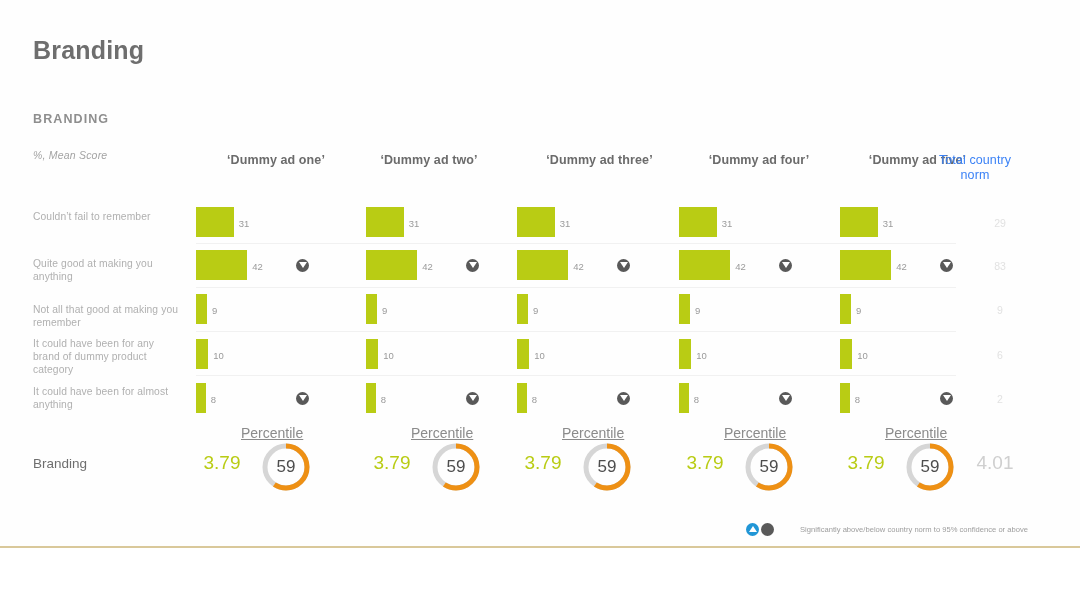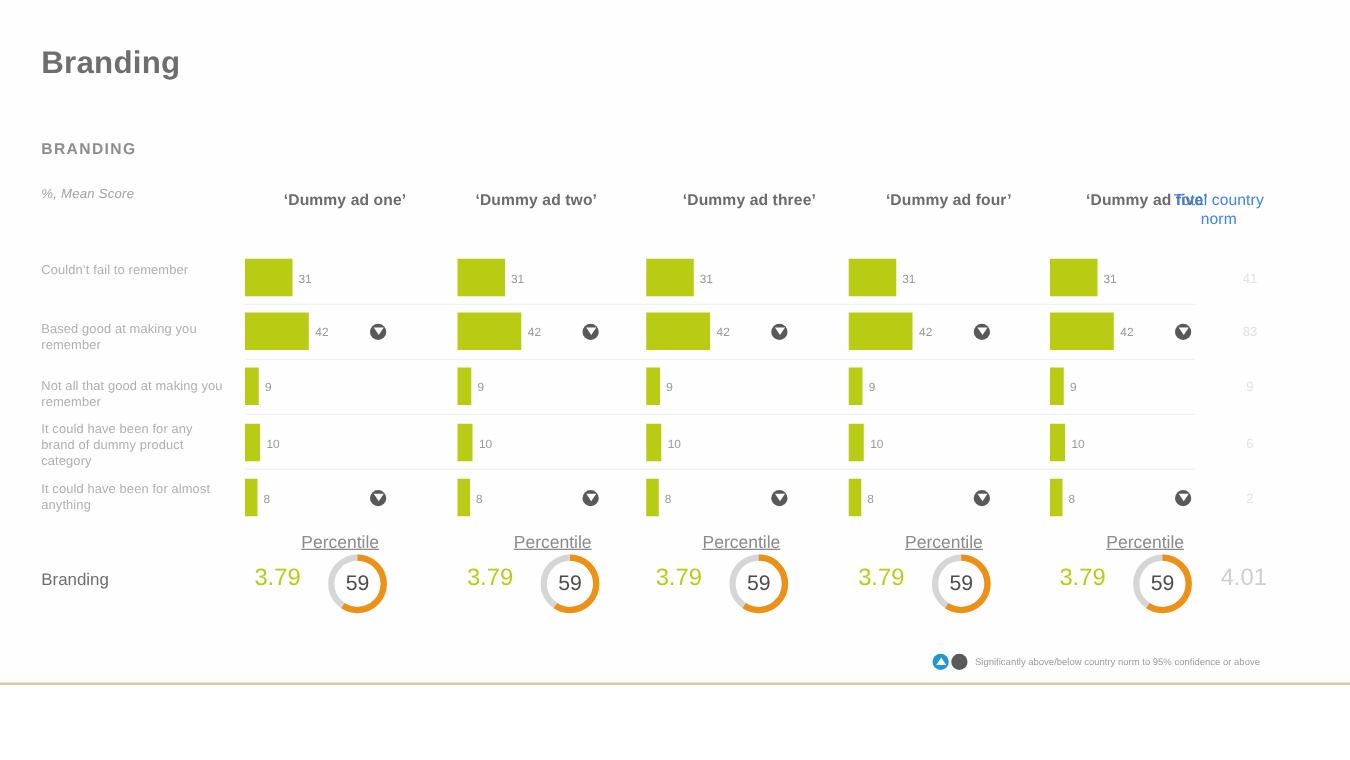--- a/index.html
+++ b/index.html
@@ -217,21 +217,21 @@
   .legend-icon.up { background: #2196d6; }
   .legend-icon.down { background: #595959; }
   .tri-up {
     width: 0; height: 0;
     border-left: 4px solid transparent;
     border-right: 4px solid transparent;
     border-bottom: 6px solid #ffffff;
     margin-top: -1px;
   }
   .legend-text {
-    margin-left: 4px;
+    margin-left: 24px;
     font-size: 7.6px;
     color: #9d9d9d;
     white-space: nowrap;
   }
 
   
   .footer-rule {
     position: absolute;
     left: 0;
     top: 546px;
@@ -261,21 +261,21 @@
   </div>
 
   <div class="chart" id="chart-area">
       <div class="col-head" style="left: 196px; width: 160px;">‘Dummy ad one’</div>
       <div class="col-head" style="left: 354px; width: 150px;">‘Dummy ad two’</div>
       <div class="col-head" style="left: 517px; width: 165px;">‘Dummy ad three’</div>
       <div class="col-head" style="left: 679px; width: 160px;">‘Dummy ad four’</div>
       <div class="col-head" style="left: 840px; width: 155px;">‘Dummy ad five’</div>
       <div class="col-head norm" style="left: 927px;">Total country norm</div>
       <div class="row-label" style="top: 210px;">Couldn’t fail to remember</div>
-      <div class="row-label" style="top: 257px;">Based good at making you remember</div>
+      <div class="row-label" style="top: 257px;">Quite good at making you anything</div>
       <div class="row-label" style="top: 303px;">Not all that good at making you remember</div>
       <div class="row-label" style="top: 337px;">It could have been for any brand of dummy product category</div>
       <div class="row-label" style="top: 385px;">It could have been for almost anything</div>
       <div class="row-sep" style="top: 243px;"></div>
       <div class="row-sep" style="top: 287px;"></div>
       <div class="row-sep" style="top: 331px;"></div>
       <div class="row-sep" style="top: 375px;"></div>
       <div class="bar" style="left: 196px; top: 207px; width: 37.82px; background: rgb(185, 204, 20);"></div>
       <div class="bar-value" style="left: 238.82px; top: 218px;">31</div>
       <div class="bar" style="left: 196px; top: 250px; width: 51.24px; background: rgb(185, 204, 20);"></div>
@@ -349,21 +349,21 @@
       </div>
       <div class="bar" style="left: 840px; top: 294px; width: 10.98px; background: rgb(185, 204, 20);"></div>
       <div class="bar-value" style="left: 855.98px; top: 305px;">9</div>
       <div class="bar" style="left: 840px; top: 339px; width: 12.2px; background: rgb(185, 204, 20);"></div>
       <div class="bar-value" style="left: 857.2px; top: 350px;">10</div>
       <div class="bar" style="left: 840px; top: 383px; width: 9.76px; background: rgb(185, 204, 20);"></div>
       <div class="bar-value" style="left: 854.76px; top: 394px;">8</div>
       <div class="sig" style="left: 940px; top: 392px;">
         <div class="tri-down"></div>
       </div>
-      <div class="norm-val" style="left: 980px; top: 217px;">41</div>
+      <div class="norm-val" style="left: 980px; top: 217px;">29</div>
       <div class="norm-val" style="left: 980px; top: 260px;">83</div>
       <div class="norm-val" style="left: 980px; top: 304px;">9</div>
       <div class="norm-val" style="left: 980px; top: 349px;">6</div>
       <div class="norm-val" style="left: 980px; top: 393px;">2</div>
       <div class="score" style="left: 192px; color: rgb(185, 204, 20);">3.79</div>
       <div class="pct-caption" style="left: 241px;">Percentile</div>
       <div class="gauge" style="left: 260px;">
         <svg width="52" height="52" viewBox="0 0 52 52">
           <circle cx="26" cy="26" r="21" fill="none" stroke="#d6d6d6" stroke-width="5"></circle>
           <circle cx="26" cy="26" r="21" fill="none" stroke="#ee9014" stroke-width="5" stroke-dasharray="77.84866595595507 54.09822549481625" transform="rotate(-90 26 26)"></circle>

